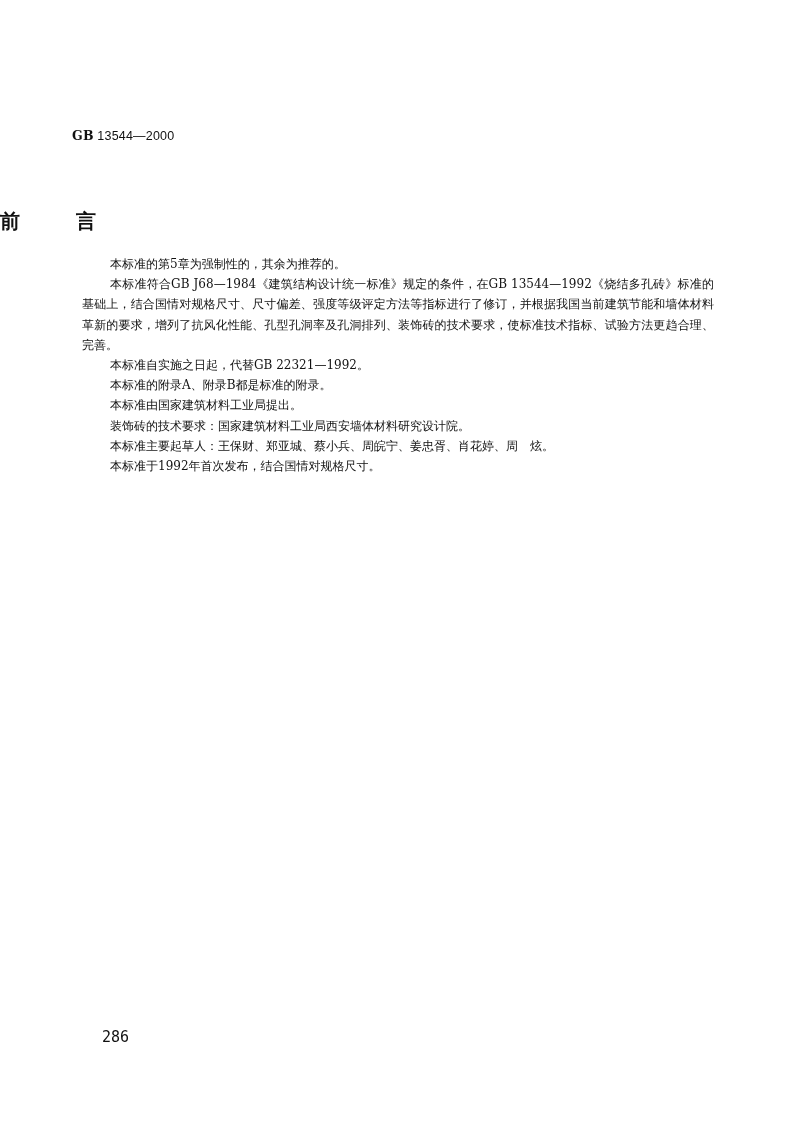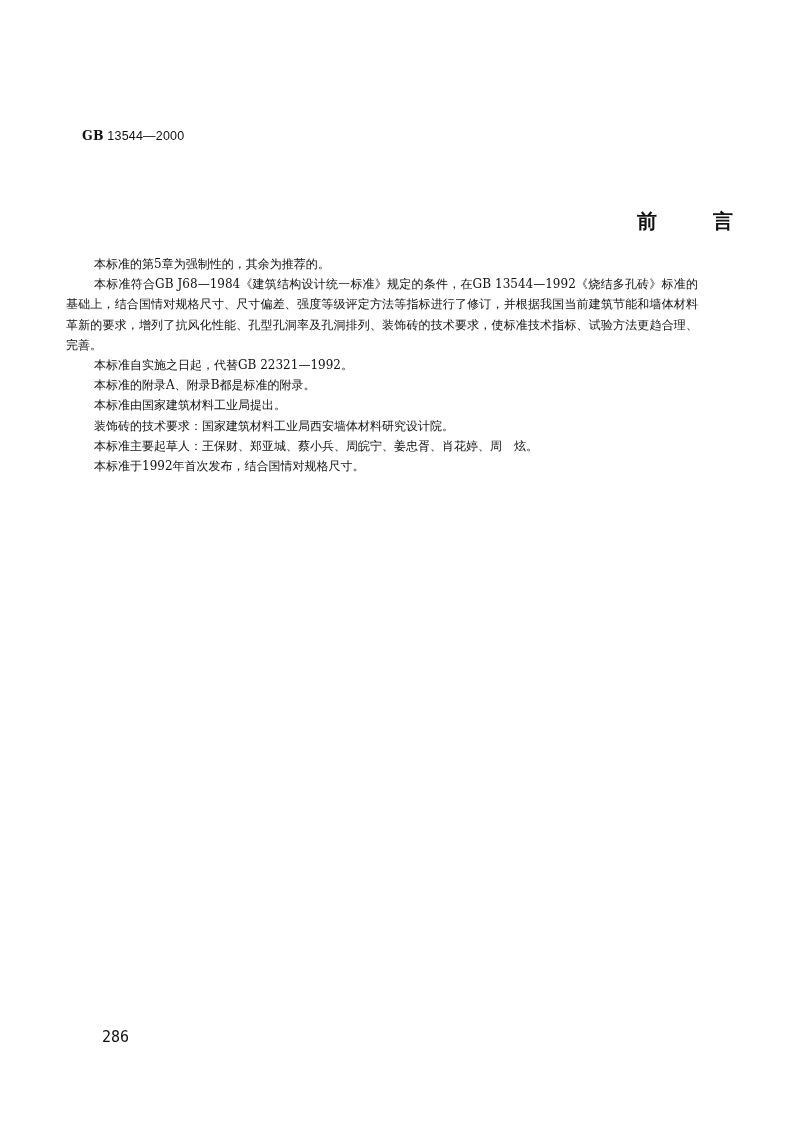--- a/index.html
+++ b/index.html
@@ -1,25 +1,25 @@
 <!DOCTYPE html>
 <html><head>
 <meta charset="utf-8">
 <style>
   html, body { margin:0; padding:0; background:#ffffff; }
   body { width:794px; height:1122px; position:relative; overflow:hidden;
          font-family:"DejaVu Serif", serif; color:#111; }
-  .std-code { position:absolute; left:82px; top:128px; font-size:12.5px;
+  .std-code { position:absolute; left:72px; top:128px; font-size:12.5px;
               font-family:"Liberation Sans", sans-serif; letter-spacing:0.2px; }
   .std-code b { font-family:"DejaVu Serif", serif; font-weight:bold; }
-  .title { position:absolute; left:0; width:733px; top:208px; text-align:right;
+  .title { position:absolute; left:0; width:733px; top:208px; text-align:left;
            font-size:20px; font-weight:bold; letter-spacing:0; }
   .title span { display:inline-block; }
   .title .gap { width:56px; }
-  .body { position:absolute; left:66px; top:254px; width:632px;
+  .body { position:absolute; left:82px; top:254px; width:632px;
           font-size:12px; line-height:20.2px; text-align:justify; }
   .body p { margin:0; text-indent:28px; }
   .page-num { position:absolute; left:102px; top:1028px; font-size:15px;
               font-family:"DejaVu Sans Mono", monospace; }
 </style>
 </head>
 <body>
 
 <div class="std-code">
   <b>GB</b>

